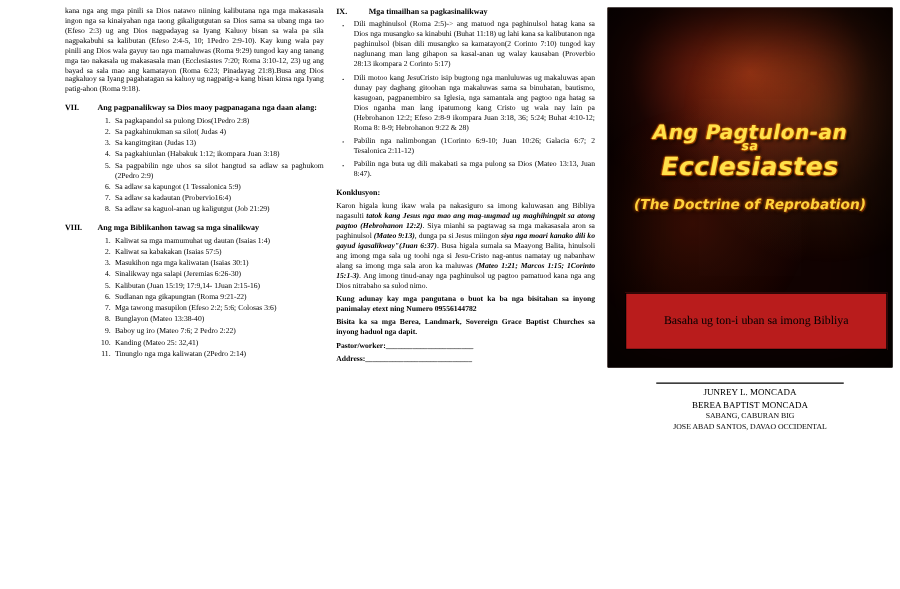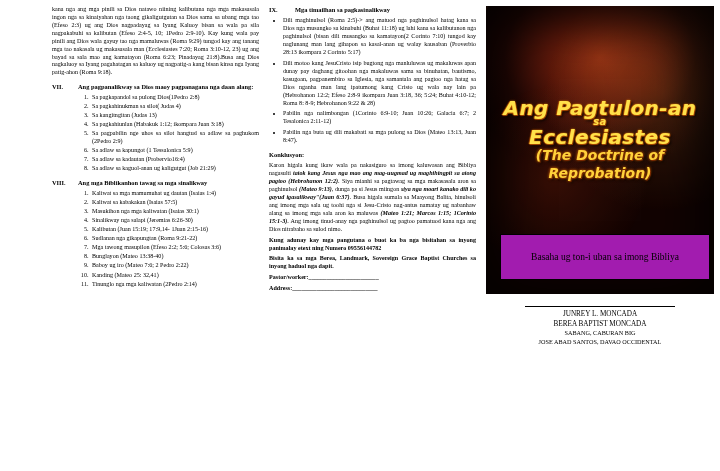--- a/index.html
+++ b/index.html
@@ -122,37 +122,38 @@
     color:#ffe14a;
     letter-spacing:.4px;
     line-height:1.02;
     text-shadow:
       0 0 2px #ff8a00,
       1px 1px 0 #7a2a00,
       -1px 0 0 #7a2a00,
       0 1px 0 #7a2a00,
       2px 2px 3px rgba(0,0,0,.85);
   }
-  .t1{font-size:20px;}
+  .t1{font-size:16px;}
   .t2{font-size:10px;margin-top:-1px;}
   .t3{font-size:20px;margin-top:-1px;}
   .t-sub{
+    margin-top:14px;
     font-family:"DejaVu Sans", sans-serif;
     font-weight:bold;
     font-style:italic;
-    font-size:14px;
+    font-size:11px;
     color:#ffd23b;
     text-shadow:1px 1px 0 #7a2a00, 0 0 3px #ff7a00, 2px 2px 3px rgba(0,0,0,.8);
   }
   .whitebox{
     position:absolute;
     left:14px;right:4px;
     bottom:14px;
     height:44px;
-    background:#a21caf;
+    background:#b91c1c;
     border:1px solid #000;
     display:flex;
     align-items:center;
     justify-content:center;
     text-align:center;
   }
   .whitebox span{
     font-family:"Liberation Serif", serif;
     font-size:9.5px;
     line-height:1.35;

